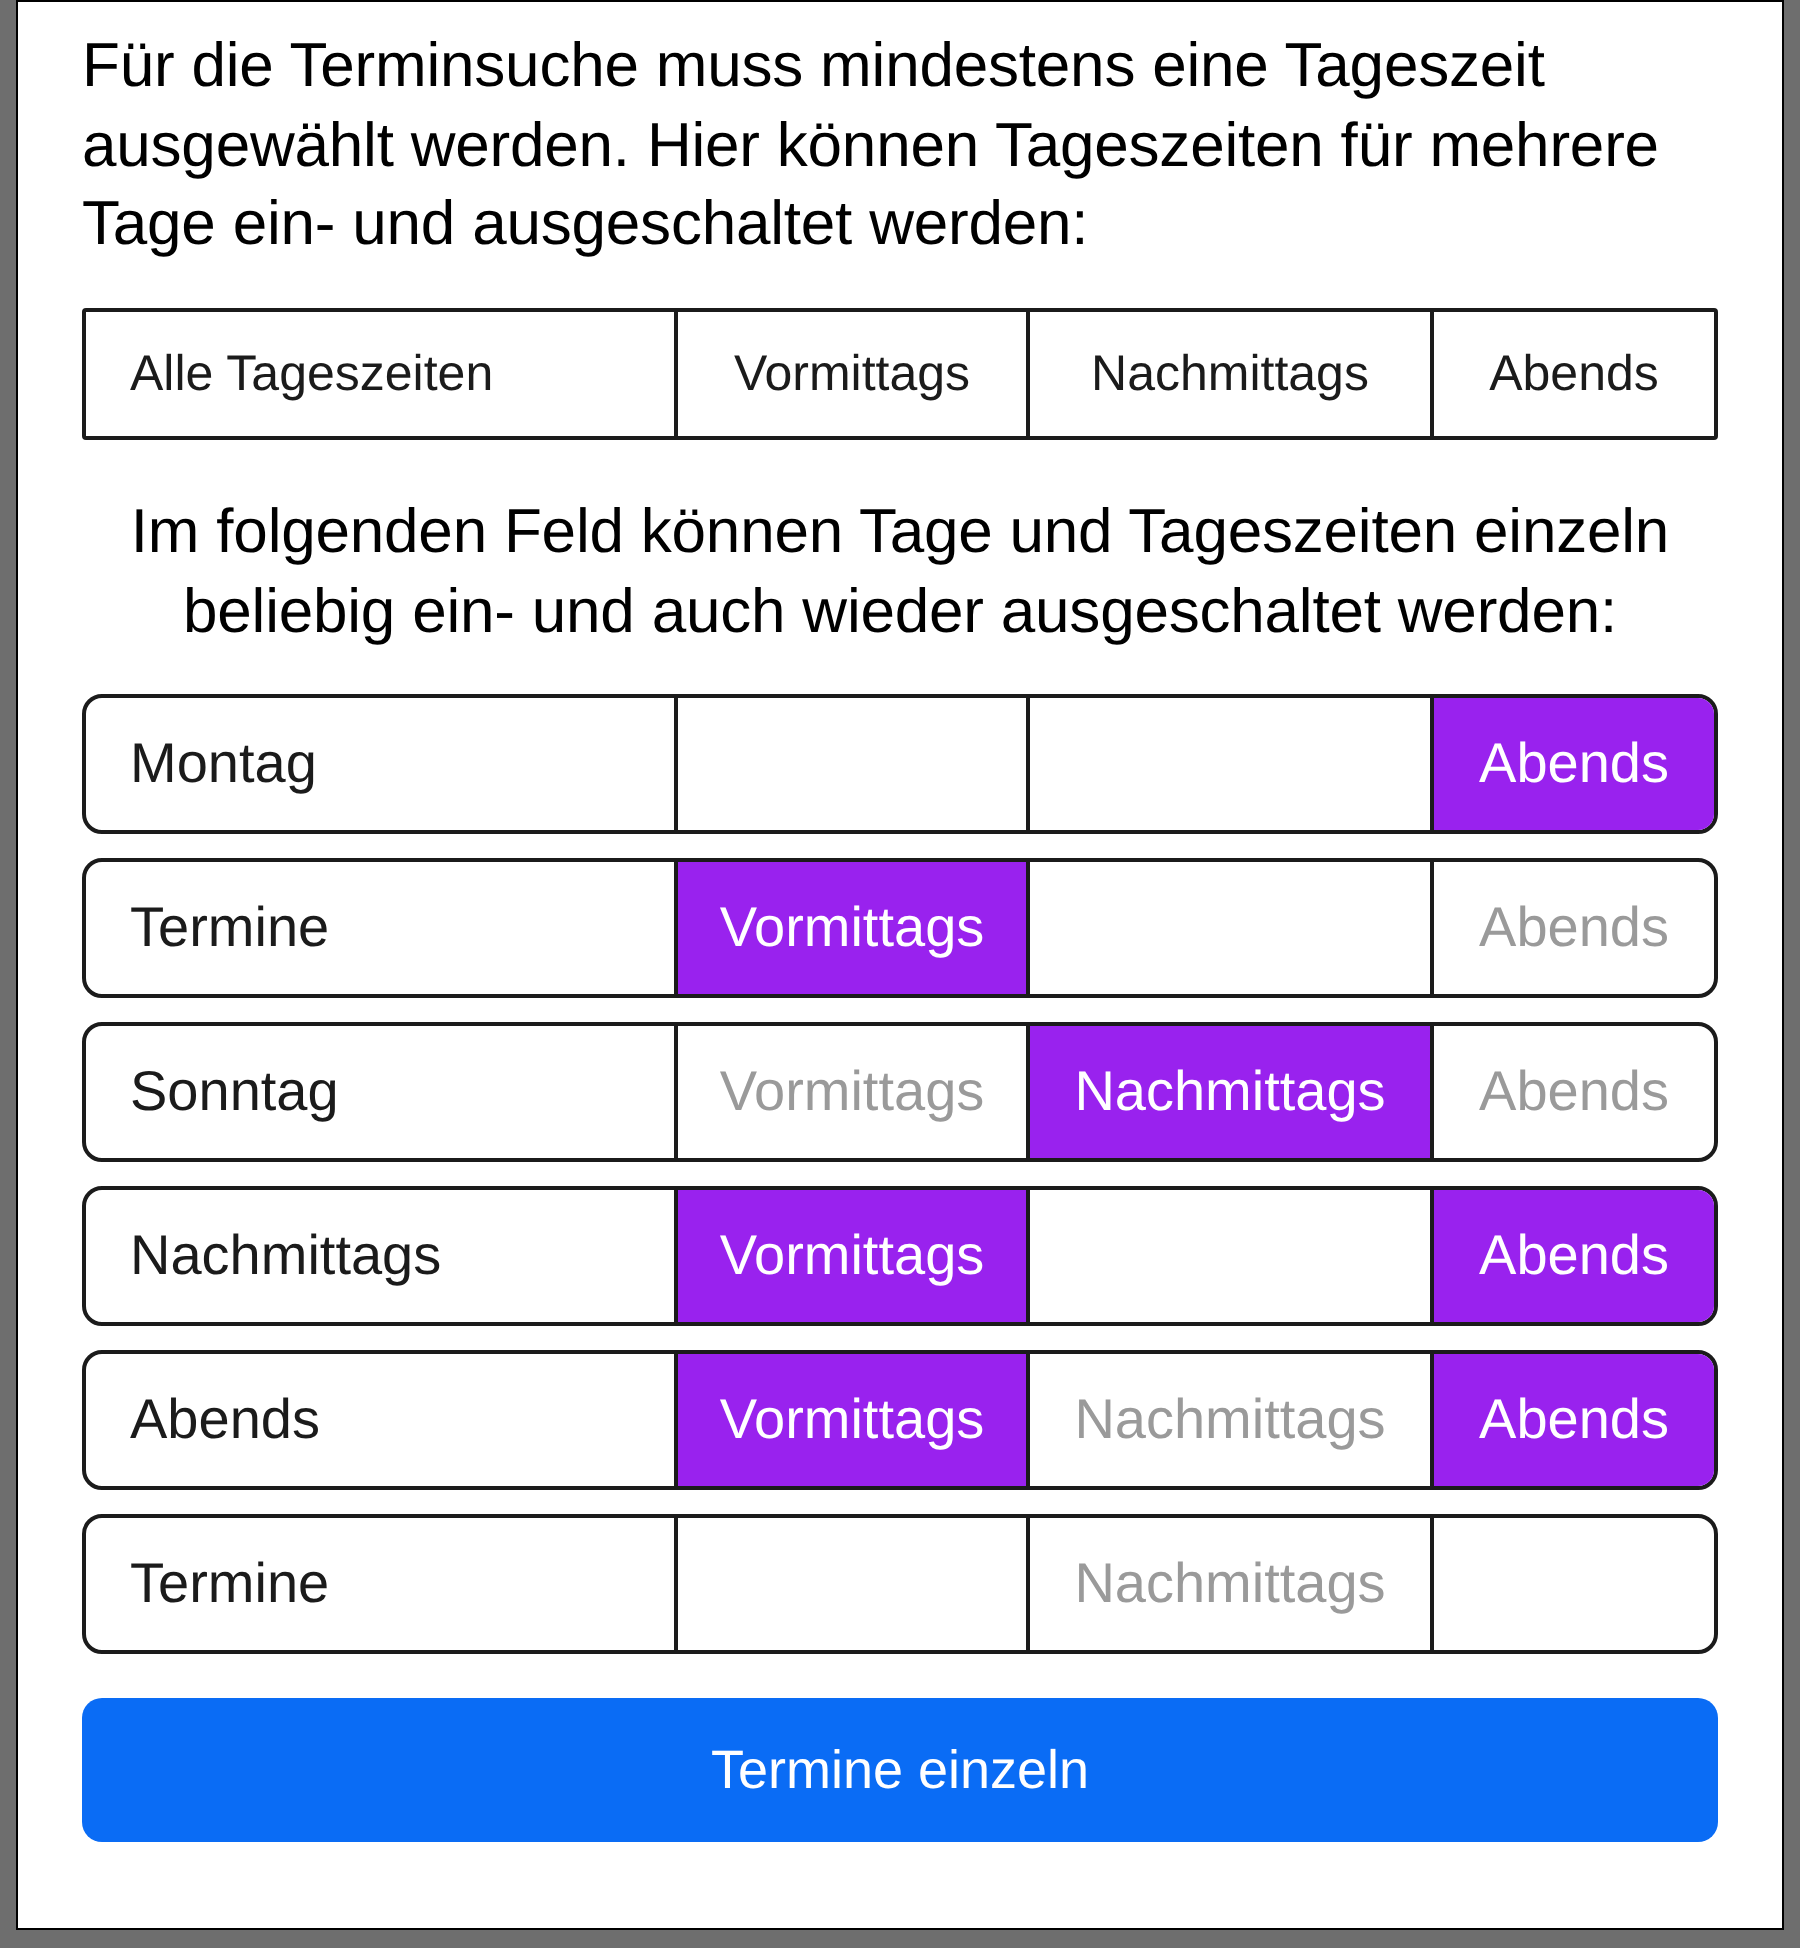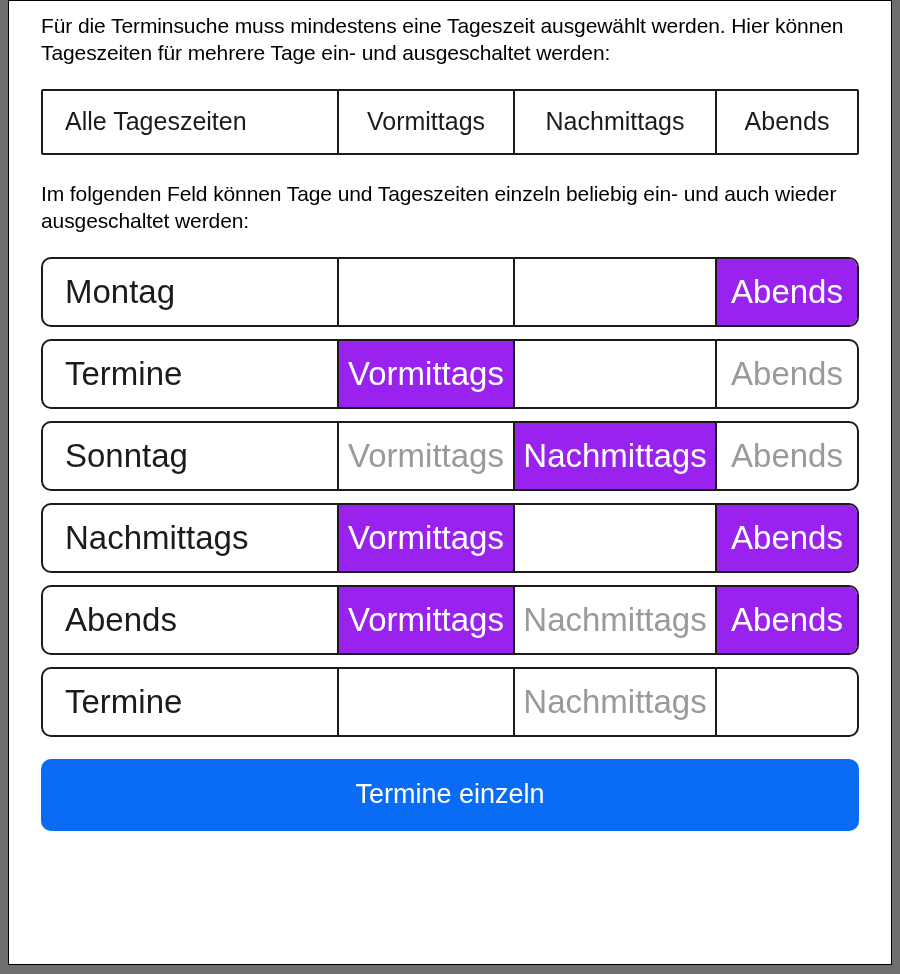--- a/index.html
+++ b/index.html
@@ -22,28 +22,29 @@
     background: #ffffff;
     border: 1px solid #000000;
     box-sizing: border-box;
     overflow: hidden;
   }
   .content {
     padding: 0 32px;
     box-sizing: border-box;
   }
   .intro-text {
-    font-size: 21px;
+    font-size: 31px;
     line-height: 1.28;
     color: #000000;
     margin: 12px 0 0 0;
     letter-spacing: -0.1px;
   }
   .intro-text.second {
     margin-top: 26px;
+    text-align: center;
   }
 
   
   .global-row {
     display: flex;
     margin-top: 22px;
     border: 2px solid #1b1b1b;
     border-radius: 2px;
     overflow: hidden;
     height: 62px;
@@ -86,21 +87,21 @@
     border: 2px solid #1b1b1b;
     border-radius: 10px;
     overflow: hidden;
     background: #ffffff;
     margin-bottom: 12px;
   }
   .day-cell {
     display: flex;
     align-items: center;
     justify-content: center;
-    font-size: 33px;
+    font-size: 28px;
     box-sizing: border-box;
     height: 100%;
     border-right: 2px solid #1b1b1b;
   }
   .day-cell:last-child { border-right: none; }
   .day-cell.name {
     flex: 0 0 296px;
     justify-content: flex-start;
     padding-left: 22px;
     color: #1b1b1b;

